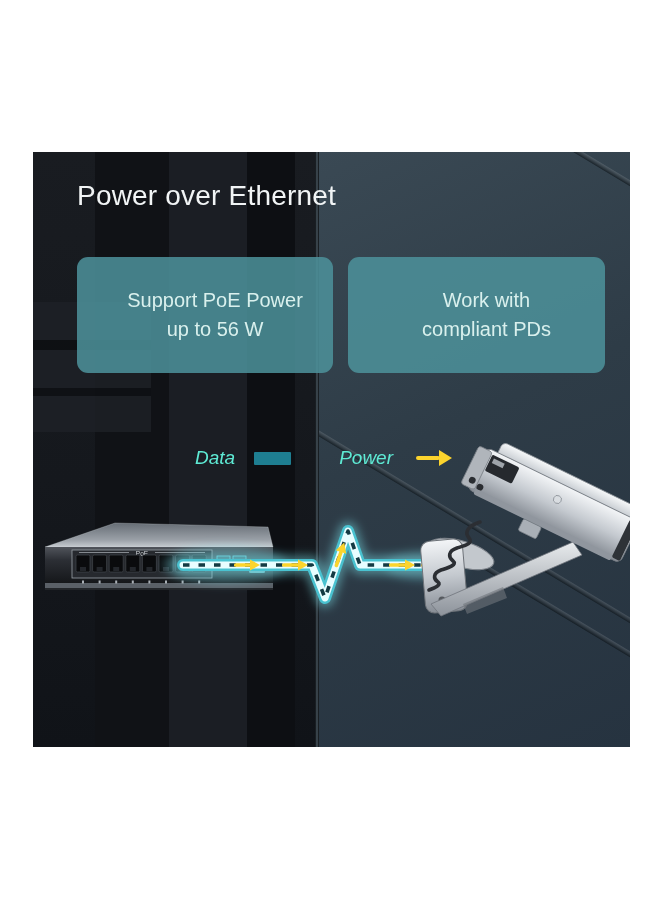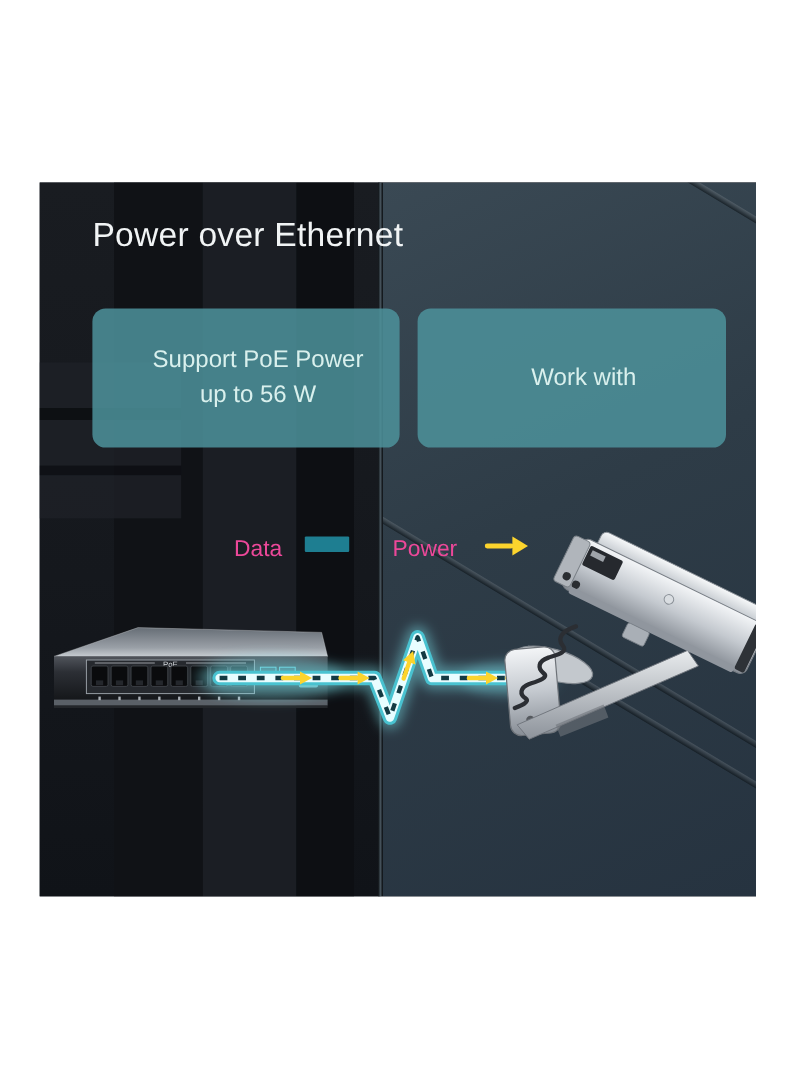--- a/index.html
+++ b/index.html
@@ -30,23 +30,23 @@
   .title{position:absolute;left:44px;top:28px;font-size:28px;letter-spacing:.2px;
          color:#f1f4f5;font-weight:400;}
   
   .card{position:absolute;top:105px;height:116px;border-radius:11px;
         background:rgba(77,146,155,.86);color:#d9f0ed;text-align:center;
         display:flex;flex-direction:column;justify-content:center;gap:0;
         font-size:20px;line-height:29px;padding-left:20px;}
   .card.left{left:44px;width:236px;}
   .card.right{left:315px;width:237px;}
   
-  .legend{position:absolute;left:162px;top:295px;display:flex;align-items:flex-start;color:#ec4899;font-size:19px;}
+  .legend{position:absolute;left:162px;top:295px;display:flex;align-items:center;color:#5eead4;font-size:19px;font-style:italic;}
   .legend .swatch{width:37px;height:13px;background:#1e7e91;margin-left:19px;border-radius:1px;}
-  .legend .power{margin-left:36px;}
+  .legend .power{margin-left:48px;}
   .legend .arrow{display:flex;align-items:center;margin-left:23px;}
   .legend .arrow .tail{width:24px;height:4px;background:#fcd42d;border-radius:2px;}
   .legend .arrow .head{width:0;height:0;border-left:13px solid #fcd42d;
         border-top:8px solid transparent;border-bottom:8px solid transparent;margin-left:-1px;}
   .diagram{position:absolute;left:0;top:0;}
 </style>
 </head>
 <body>
 
 <div class="canvas">
@@ -66,20 +66,21 @@
     <div class="corner-seam"></div>
 
     <div class="title">Power over Ethernet</div>
 
     <div class="card left">
       <span>Support PoE Power</span>
       <span>up to 56 W</span>
     </div>
     <div class="card right">
       <span>Work with</span>
+      <span>compliant PDs</span>
     </div>
 
     <div class="legend">
       <span>Data</span>
       <span class="swatch"></span>
       <span class="power">Power</span>
       <span class="arrow">
         <span class="tail"></span>
           <span class="head"></span>
       </span>

